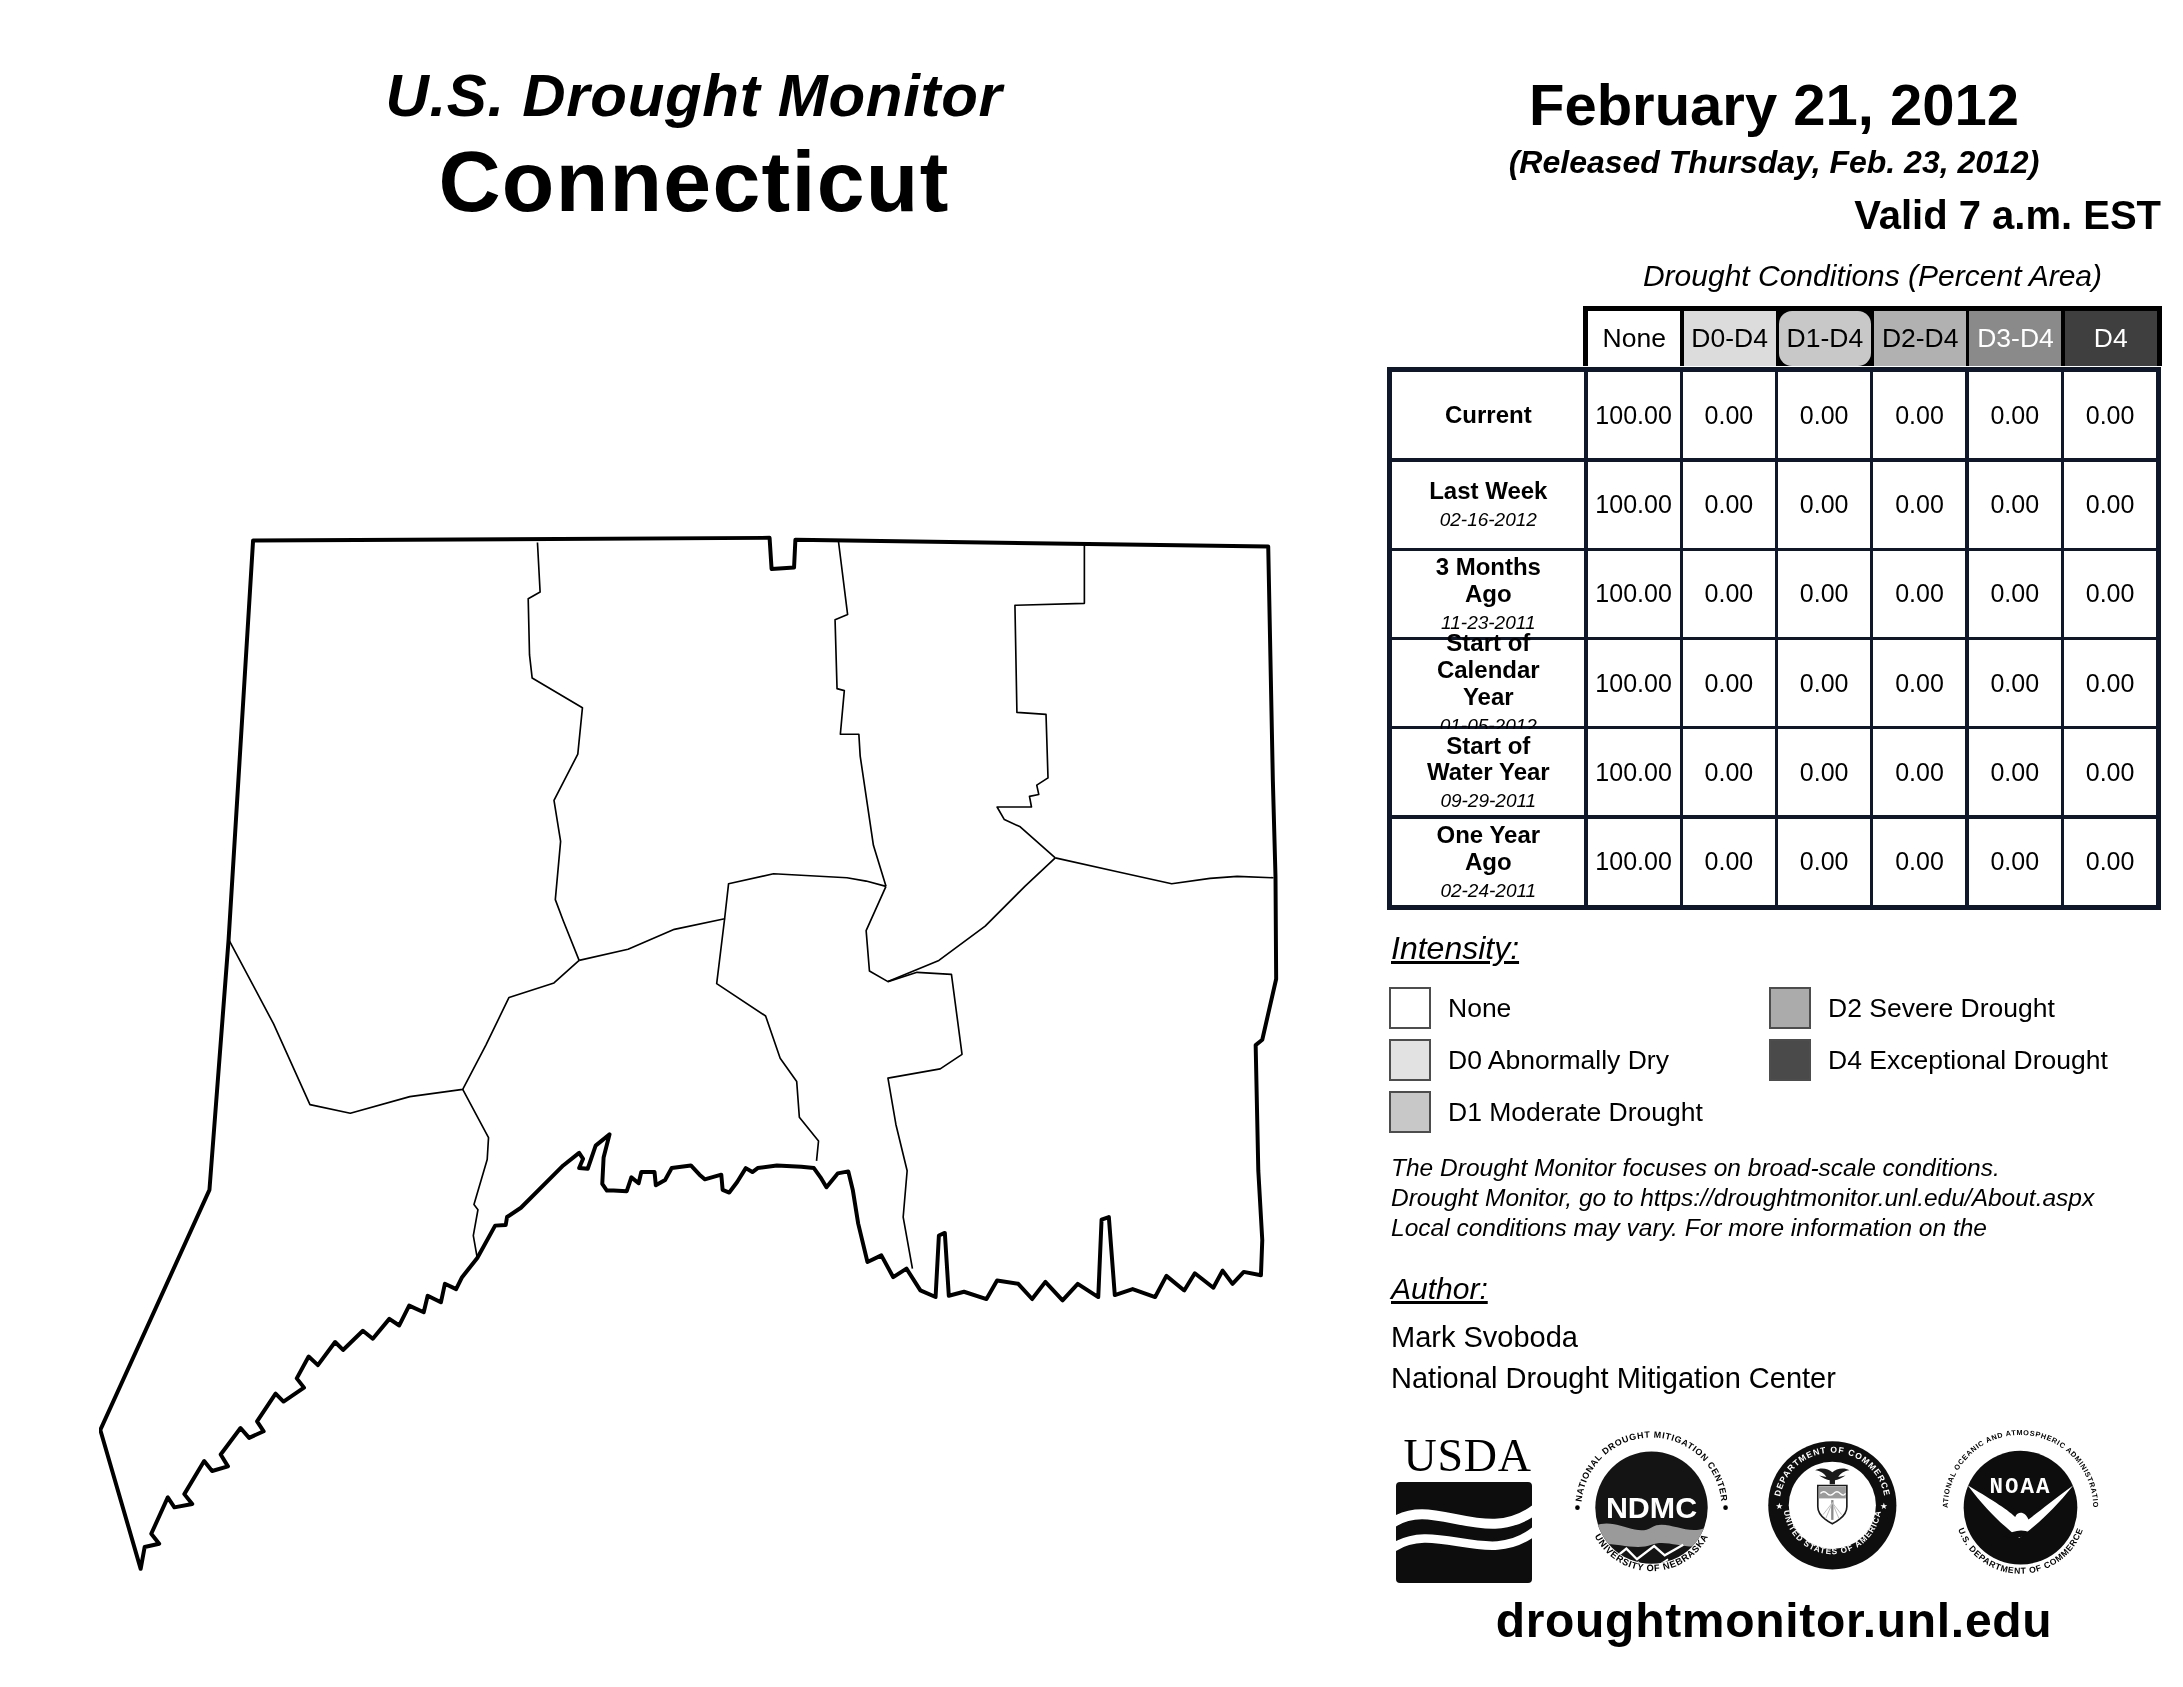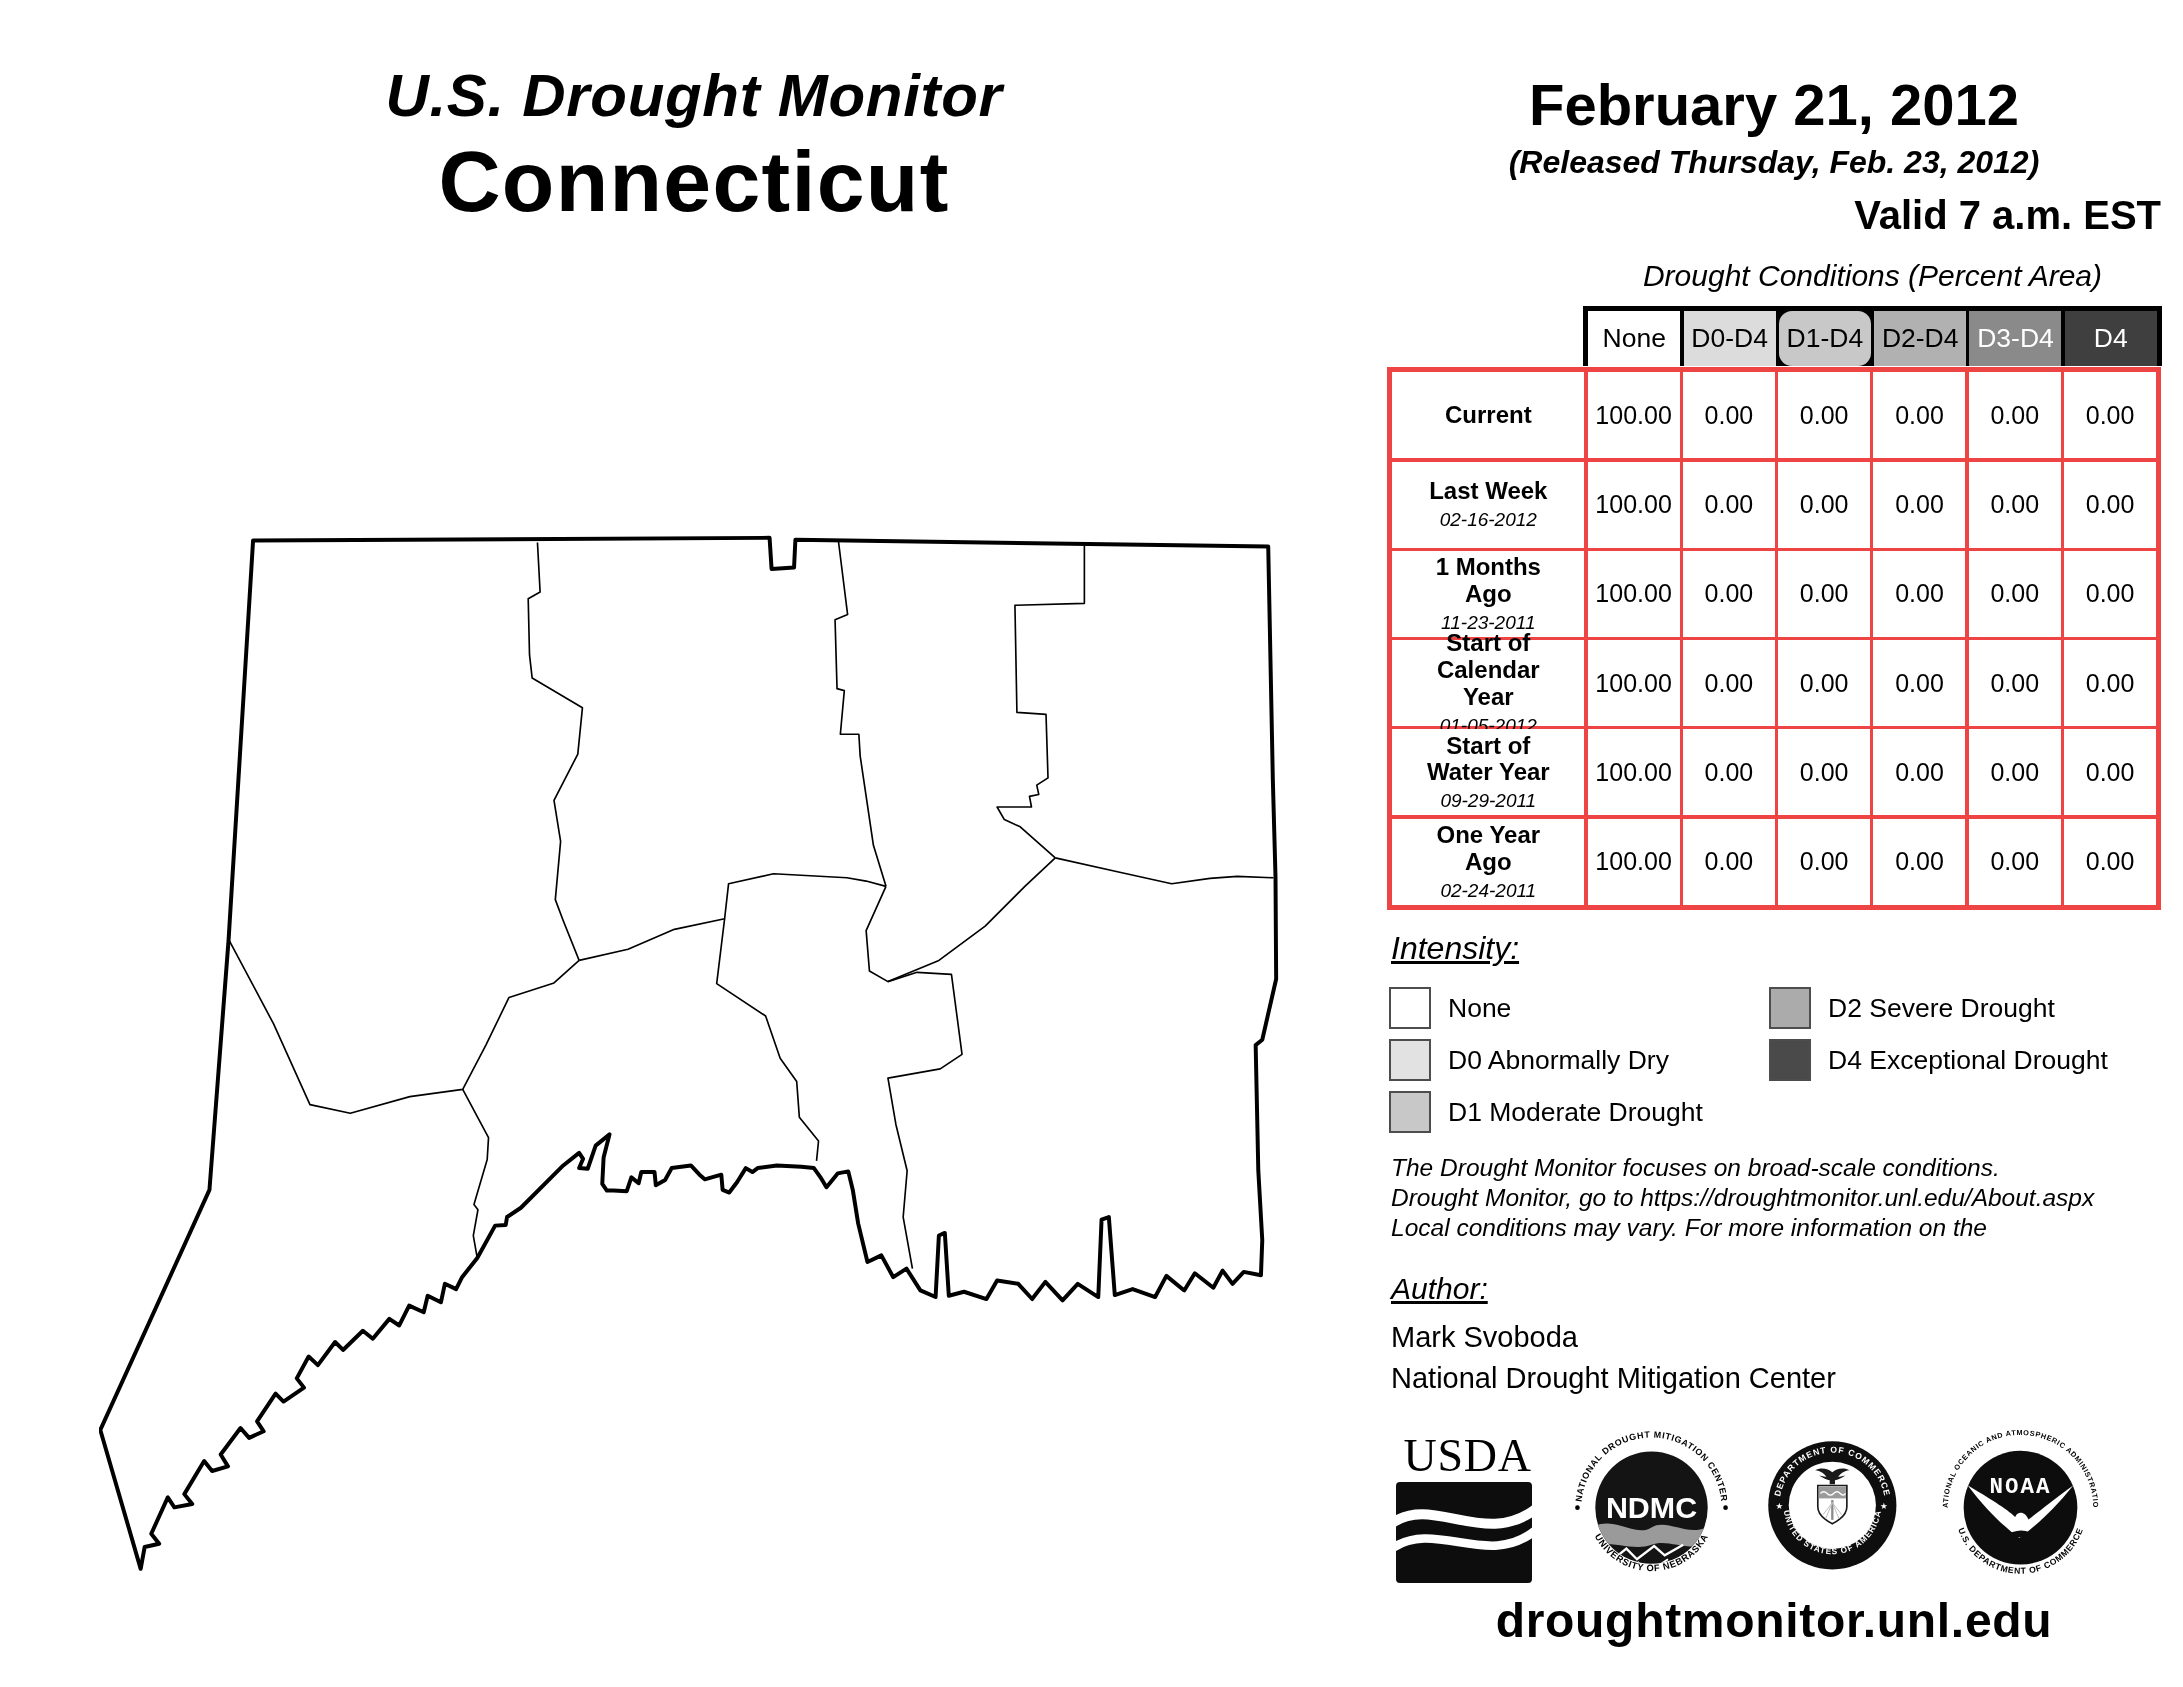--- a/index.html
+++ b/index.html
@@ -24,21 +24,21 @@
     font-size:30px;font-style:italic;}
 
   
   .tbl-header{left:1583px;top:306px;display:grid;
     grid-template-columns:repeat(6,92px);grid-auto-rows:55px;
     gap:3.3px;background:#000;padding:5.3px 5.3px 0 5.3px;width:max-content;}
   .tbl-header .hcell{display:flex;align-items:center;justify-content:center;
     font-size:26.5px;background:#fff;}
   .tbl-body{left:1387px;top:367px;display:grid;
     grid-template-columns:192px repeat(6,92px);grid-auto-rows:86px;
-    gap:3.3px;background:#ef4444;padding:5.3px;width:max-content;}
+    gap:3.3px;background:#0f172a;padding:5.3px;width:max-content;}
   .tbl-body .lcell{background:#fff;display:flex;flex-direction:column;
     align-items:center;justify-content:center;text-align:center;padding:0 18.5px;}
   .tbl-body .lcell .rlabel{font-weight:bold;font-size:24px;line-height:1.12;}
   .tbl-body .lcell .rdate{font-style:italic;font-size:19px;margin-top:4px;}
   .tbl-body .vcell{background:#fff;display:flex;align-items:center;
     justify-content:center;font-size:25px;}
 
   
   .intensity-heading{left:1391px;top:930px;font-size:32px;font-style:italic;
     text-decoration:underline;}
@@ -151,21 +151,21 @@
     <div class="rlabel">Last Week</div>
     <div class="rdate">02-16-2012</div>
   </div>
       <div class="vcell">100.00</div>
       <div class="vcell">0.00</div>
       <div class="vcell">0.00</div>
       <div class="vcell">0.00</div>
       <div class="vcell">0.00</div>
       <div class="vcell">0.00</div>
       <div class="lcell">
-    <div class="rlabel">1 Months Ago</div>
+    <div class="rlabel">3 Months Ago</div>
     <div class="rdate">11-23-2011</div>
   </div>
       <div class="vcell">100.00</div>
       <div class="vcell">0.00</div>
       <div class="vcell">0.00</div>
       <div class="vcell">0.00</div>
       <div class="vcell">0.00</div>
       <div class="vcell">0.00</div>
       <div class="lcell">
     <div class="rlabel">Start of Calendar Year</div>

